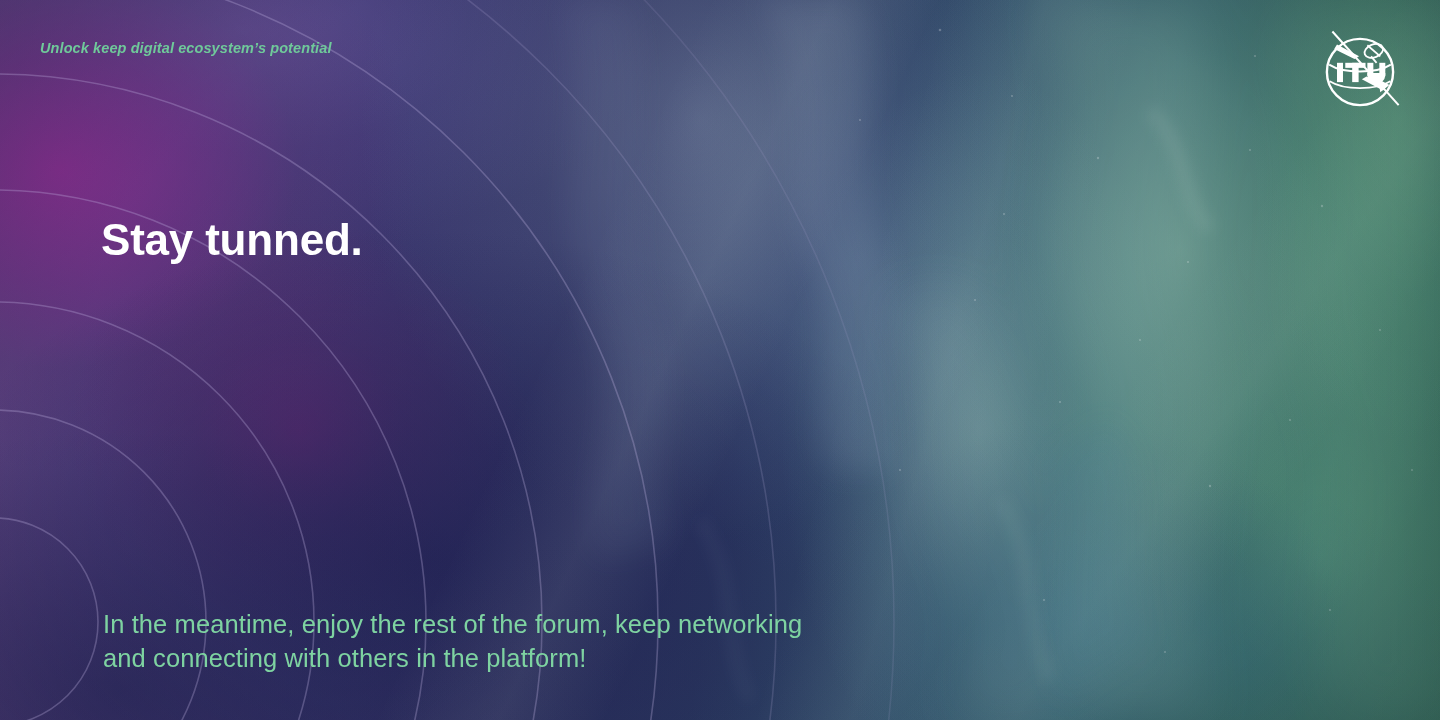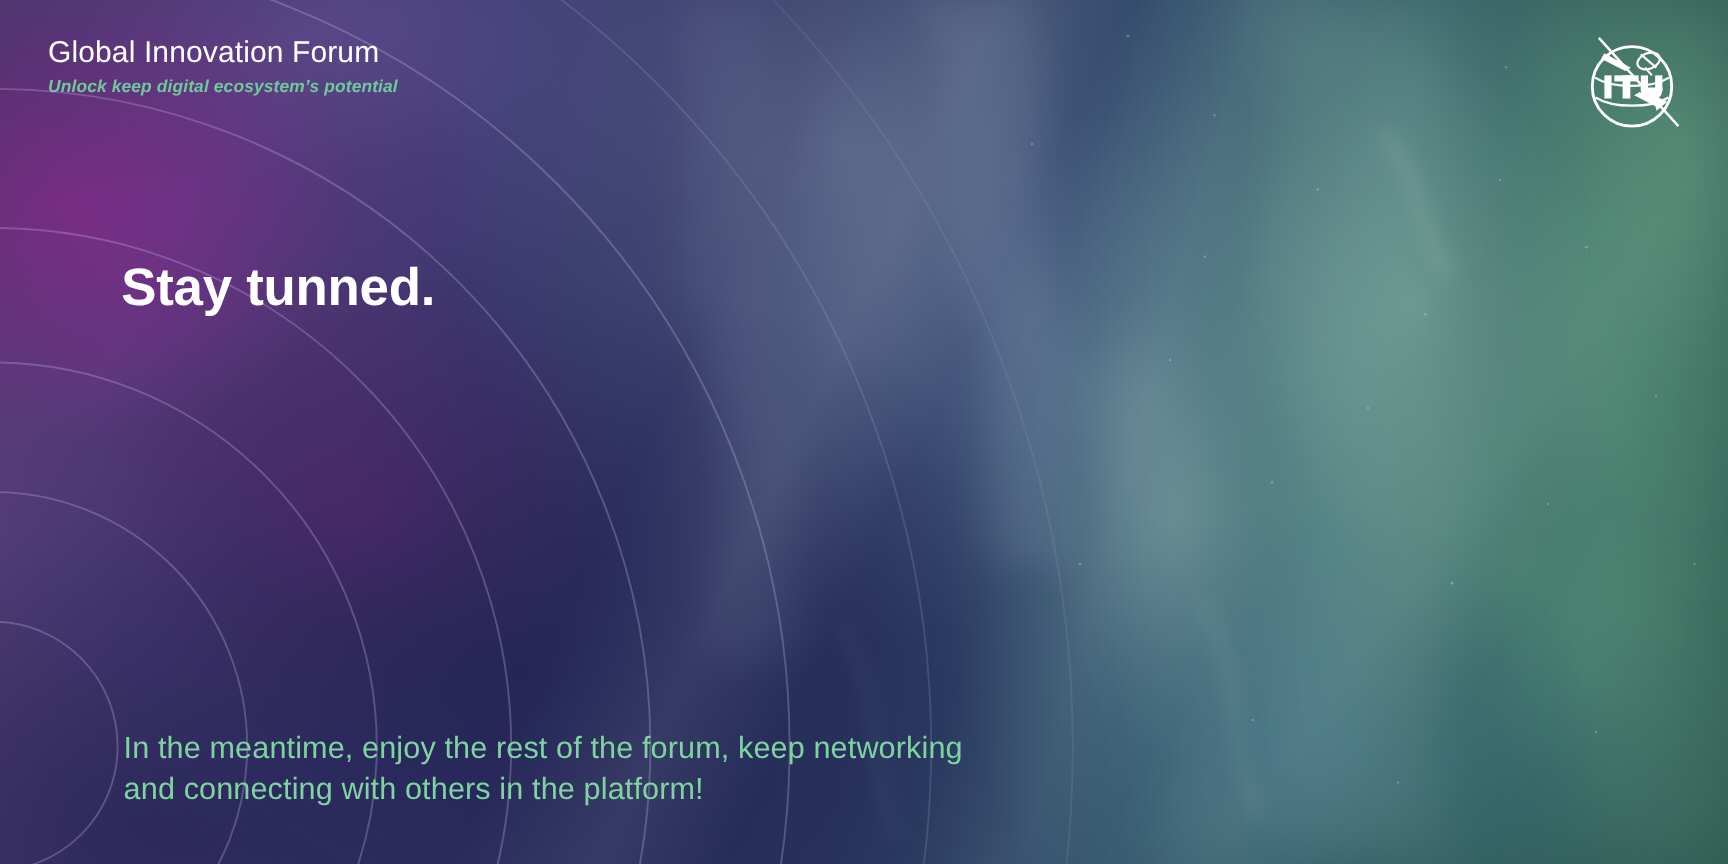--- a/index.html
+++ b/index.html
@@ -324,21 +324,20 @@
       <circle cx="-6" cy="622" r="320"></circle>
       <circle cx="-6" cy="622" r="432"></circle>
       <circle cx="-6" cy="622" r="548"></circle>
       <circle cx="-6" cy="622" r="664"></circle>
       <circle cx="-6" cy="622" r="782" stroke-opacity="0.18"></circle>
       <circle cx="-6" cy="622" r="900" stroke-opacity="0.12"></circle>
     </g>
   </svg>
 
   <div id="header">
-    <div id="brand-title">Global Innovation Forum</div>
     <div id="brand-tagline">Unlock keep digital ecosystem’s potential</div>
   </div>
 
   <svg id="itu-logo" viewBox="0 0 100 100">
     <g fill="none" stroke="#ffffff" stroke-width="2.6">
 
       <circle cx="50" cy="50" r="36"></circle>
 
       <path d="M16.5,42 C32,52 68,52 83.5,42" stroke-width="2"></path>
       <path d="M17,60 C33,70 67,70 83,60" stroke-width="2"></path>

